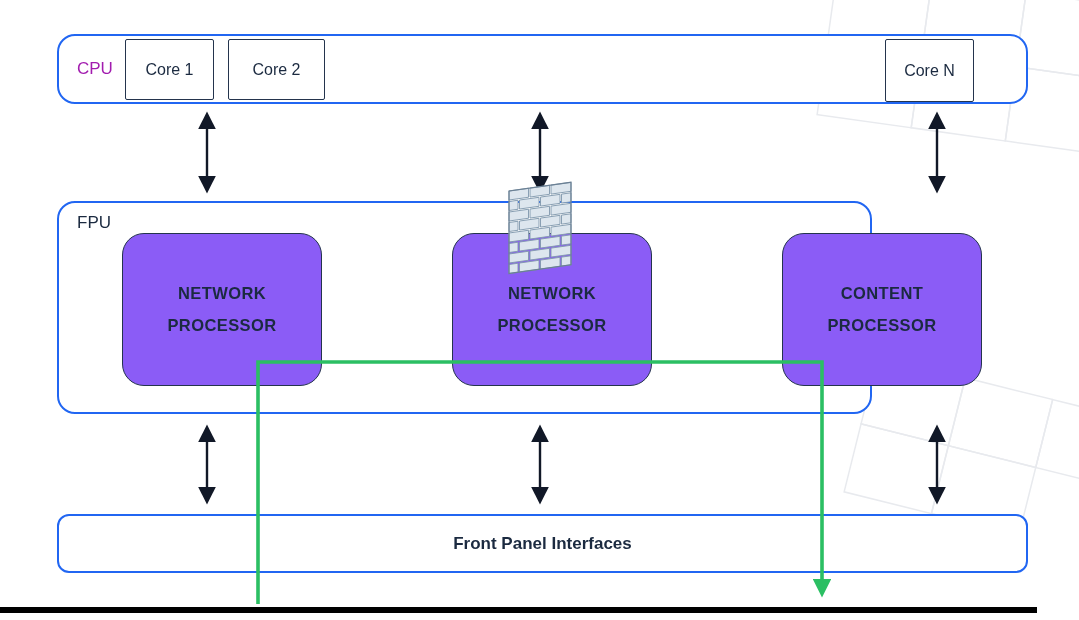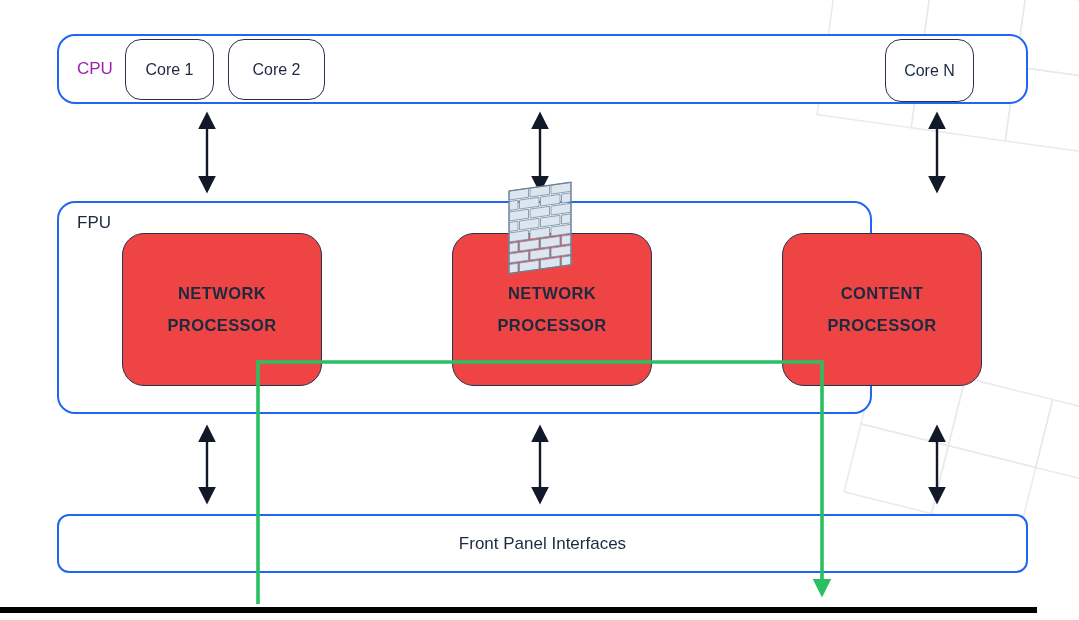--- a/index.html
+++ b/index.html
@@ -29,46 +29,46 @@
     font-size:17px;color:#a21caf;
   }
   .fpu-label{
     position:absolute;left:18px;top:10px;
     font-size:17px;color:#1b2a40;
   }
   .core-box{
     position:absolute;
     background:#ffffff;
     border:1.6px solid #24344d;
-    border-radius:16px;
+    border-radius:2px;
     box-sizing:border-box;
     display:flex;align-items:center;justify-content:center;
     font-size:16px;color:#1b2a40;
   }
   .proc-box{
     position:absolute;
     width:200px;height:153px;top:30px;
-    background:#ef4444;
+    background:#8b5cf6;
     border:1.6px solid #24344d;
     border-radius:22px;
     box-sizing:border-box;
     display:flex;flex-direction:column;align-items:center;justify-content:center;
     gap:13px;
     font-size:16.5px;font-weight:700;letter-spacing:0.4px;color:#1b2a40;
     text-align:center;
   }
   .front-panel{
     position:absolute;
     left:57px;top:514px;width:971px;height:59px;
     background:#ffffff;
     border:2px solid #2166f2;
     border-radius:12px;
     box-sizing:border-box;
     display:flex;align-items:center;justify-content:center;
-    font-size:17px;color:#1b2a40;
+    font-size:17px;color:#1b2a40;font-weight:bold;
   }
   .bottom-bar{
     position:absolute;
     left:0;top:607px;width:1037px;height:6px;
     background:#000000;
   }
 </style>
 </head>
 <body>
 

